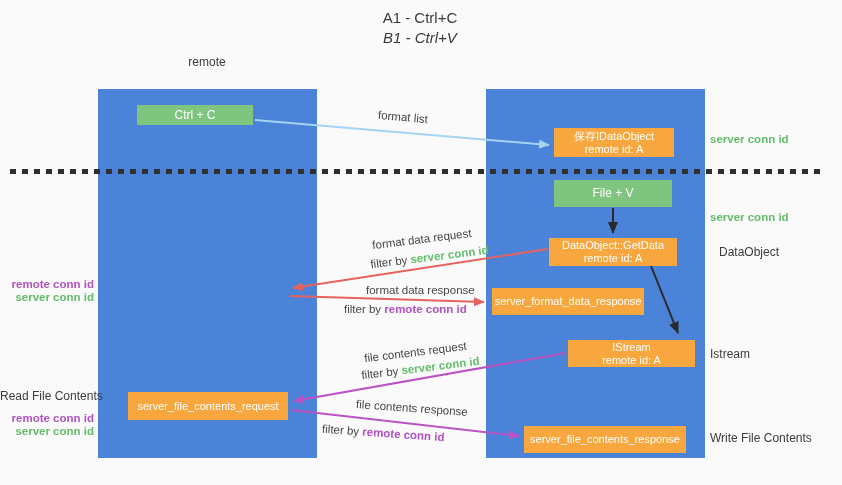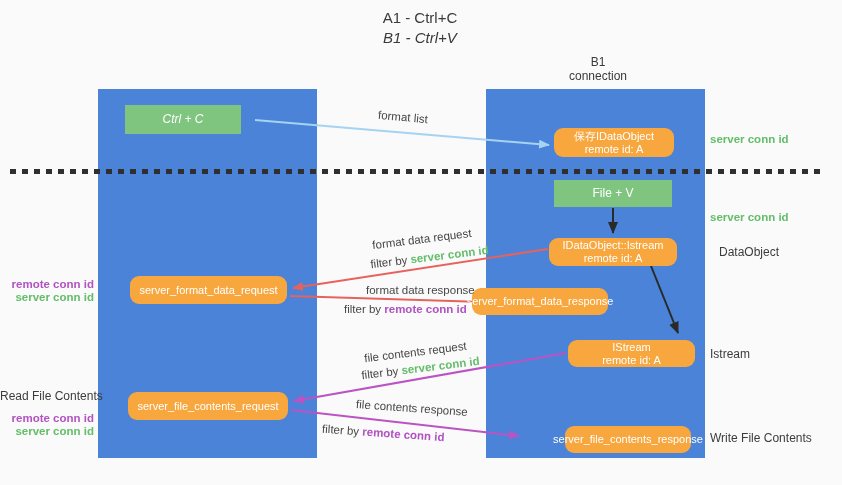--- a/index.html
+++ b/index.html
@@ -16,21 +16,21 @@
   }
   .abs{position:absolute;}
   .title{left:300px;width:240px;text-align:center;font-size:15px;line-height:20px;color:#3a3a3a;}
   .lane-header{width:140px;text-align:center;font-size:12px;line-height:14px;color:#3a3a3a;top:55px;}
   .lane{top:89px;width:219px;height:369px;background:var(--lane-blue);}
   .divider{top:169px;left:10px;width:812px;height:5px;
     background:repeating-linear-gradient(90deg,var(--divider) 0 6px,transparent 6px 12px);}
   .node{display:flex;flex-direction:column;align-items:center;justify-content:center;
     color:#fff;font-size:11px;line-height:13px;text-align:center;}
   .node.green{background:var(--node-green);font-size:12px;}
-  .node.orange{background:var(--node-orange);border-radius:9px;}
+  .node.orange{background:var(--node-orange);}
   .flowlbl{font-size:11.5px;color:#474747;white-space:nowrap;transform-origin:center;}
   .green-t{color:var(--server-green);font-weight:bold;}
   .purple-t{color:var(--remote-purple);font-weight:bold;}
   .side-l{left:0;text-align:right;font-size:11.5px;line-height:13px;white-space:nowrap;}
   .side-r{left:710px;font-size:12px;white-space:nowrap;}
   #arrows{position:absolute;left:0;top:0;pointer-events:none;}
   #arrows line{fill:none;}
   .ln-blue{stroke:var(--arrow-lightblue);stroke-width:2;}
   .ln-red{stroke:var(--arrow-red);stroke-width:2;}
   .ln-mag{stroke:var(--arrow-magenta);stroke-width:2;}
@@ -40,24 +40,21 @@
 </style>
 </head>
 <body>
 
 <div id="canvas">
 
   <div class="abs title" style="top:8px;">A1 - Ctrl+C</div>
   <div class="abs title" style="top:28px;font-style:italic;">B1 - Ctrl+V</div>
 
   <div class="abs lane-header" style="left:137px;">
-  </div>
-  <div class="abs lane-header" style="left:528px;">
-    <div>B1</div>
-    <div>connection</div>
+    <div>remote</div>
   </div>
 
   <div class="abs lane" style="left:98px;"></div>
   <div class="abs lane" style="left:486px;"></div>
 
   <div class="abs divider"></div>
 
   <svg id="arrows" width="842" height="485" viewBox="0 0 842 485">
     <defs>
       <marker id="mblue" markerUnits="userSpaceOnUse" markerWidth="12" markerHeight="10" refX="10" refY="4.5" orient="auto">
@@ -75,49 +72,46 @@
     </defs>
     <line class="ln-blue" x1="255" y1="120" x2="549" y2="145" marker-end="url(#mblue)"></line>
     <line class="ln-red" x1="548" y1="249" x2="293" y2="288" marker-end="url(#mred)"></line>
     <line class="ln-red" x1="290" y1="296" x2="484" y2="302" marker-end="url(#mred)"></line>
     <line class="ln-blk" x1="613" y1="208" x2="613" y2="233" marker-end="url(#mblk)"></line>
     <line class="ln-blk" x1="651" y1="266" x2="678" y2="333" marker-end="url(#mblk)"></line>
     <line class="ln-mag" x1="566" y1="353" x2="294" y2="401" marker-end="url(#mmag)"></line>
     <line class="ln-mag" x1="291" y1="410" x2="519" y2="436" marker-end="url(#mmag)"></line>
   </svg>
 
-  <div class="abs node green" style="left:125px;top:105px;width:116px;height:29px;font-style:italic;">
+  <div class="abs node green" style="left:137px;top:105px;width:116px;height:20px;">
     <span>Ctrl + C</span>
-  </div>
-  <div class="abs node orange" style="left:130px;top:276px;width:157px;height:28px;">
-    <span>server_format_data_request</span>
   </div>
   <div class="abs node orange" style="left:128px;top:392px;width:160px;height:28px;">
     <span>server_file_contents_request</span>
   </div>
 
   <div class="abs node orange" style="left:554px;top:128px;width:120px;height:29px;">
     <span>保存IDataObject</span>
     <span>remote id: A</span>
   </div>
   <div class="abs node green" style="left:554px;top:180px;width:118px;height:27px;">
     <span>File + V</span>
   </div>
   <div class="abs node orange" style="left:549px;top:238px;width:128px;height:28px;">
-    <span>IDataObject::Istream</span>
+    <span>DataObject::GetData</span>
     <span>remote id: A</span>
   </div>
-  <div class="abs node orange" style="left:472px;top:288px;width:136px;height:27px;">
+  <div class="abs node orange" style="left:492px;top:288px;width:152px;height:27px;">
     <span>server_format_data_response</span>
   </div>
   <div class="abs node orange" style="left:568px;top:340px;width:127px;height:27px;">
     <span>IStream</span>
     <span>remote id: A</span>
   </div>
-  <div class="abs node orange" style="left:524px;top:426px;width:126px;height:27px;margin-left:41px;">
+  <div class="abs node orange" style="left:524px;top:426px;width:162px;height:27px;">
     <span>server_file_contents_response</span>
   </div>
 
   <div class="abs flowlbl" style="left:378px;top:111px;transform:rotate(5deg);">format list</div>
 
   <div class="abs flowlbl" style="left:372px;top:233px;transform:rotate(-7deg);">format data request</div>
   <div class="abs flowlbl" style="left:370px;top:251px;transform:rotate(-7deg);">
     <span>filter by </span><span class="green-t">server conn id</span>
   </div>
 

